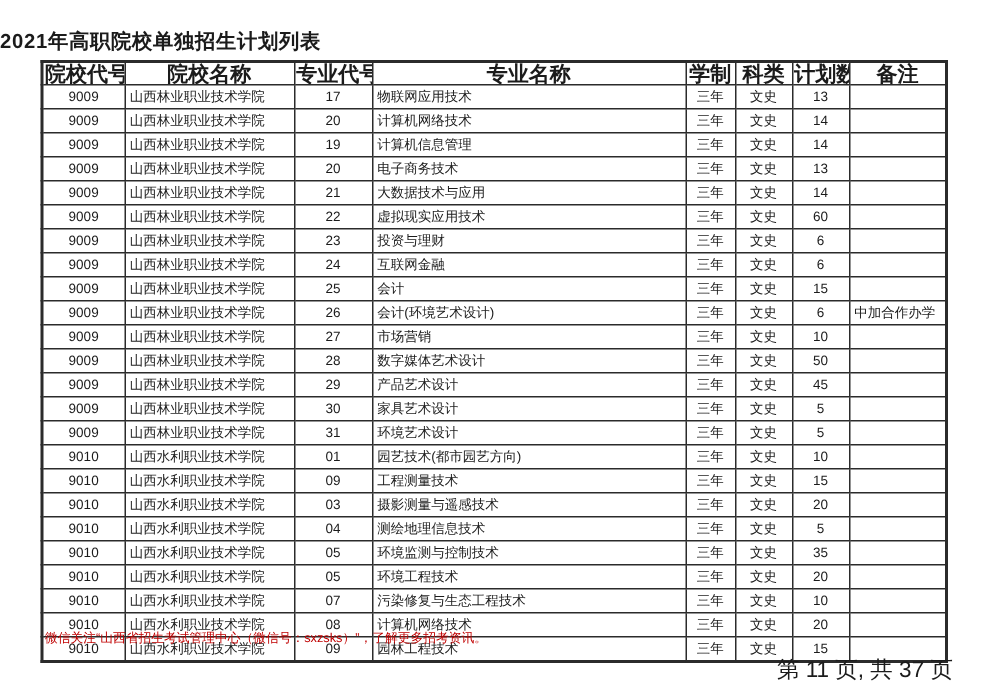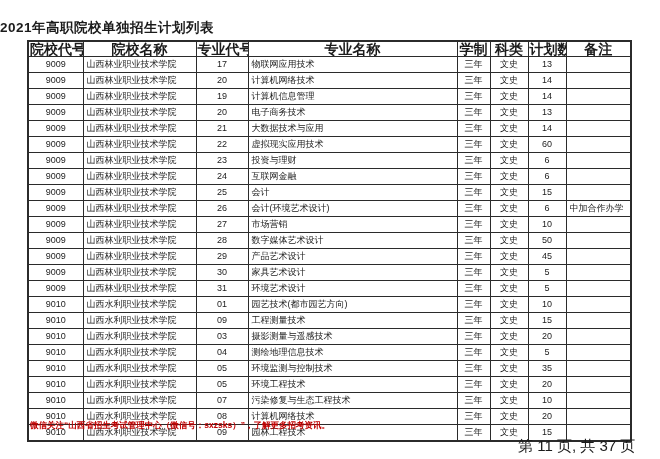--- a/index.html
+++ b/index.html
@@ -39,21 +39,21 @@
   }
   table.plan td{
     height:15px;
     font-size:9px;
   }
   .al{text-align:left}
   .ac{text-align:center}
   .ar{text-align:center}
   .notice{
     position:absolute;left:30px;top:420px;
-    font-size:8.5px;font-weight:bold;
+    font-size:8.5px;font-weight:normal;
     color:#c00000;
   }
   .pageinfo{
     position:absolute;left:518px;top:437px;
     font-size:15px;color:#1b1b1b;
   }
 </style>
 </head>
 <body>
 

